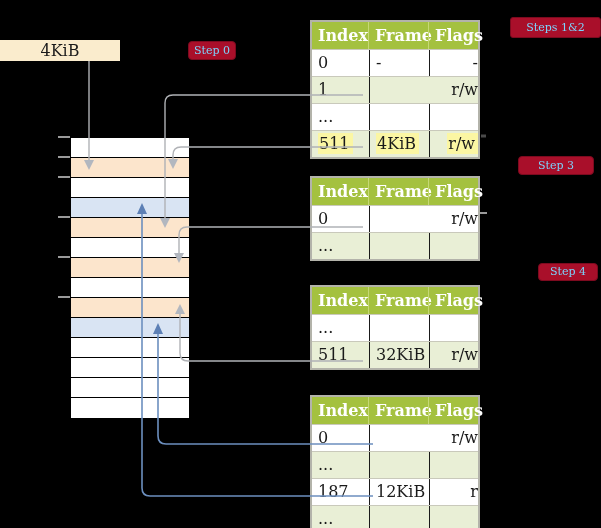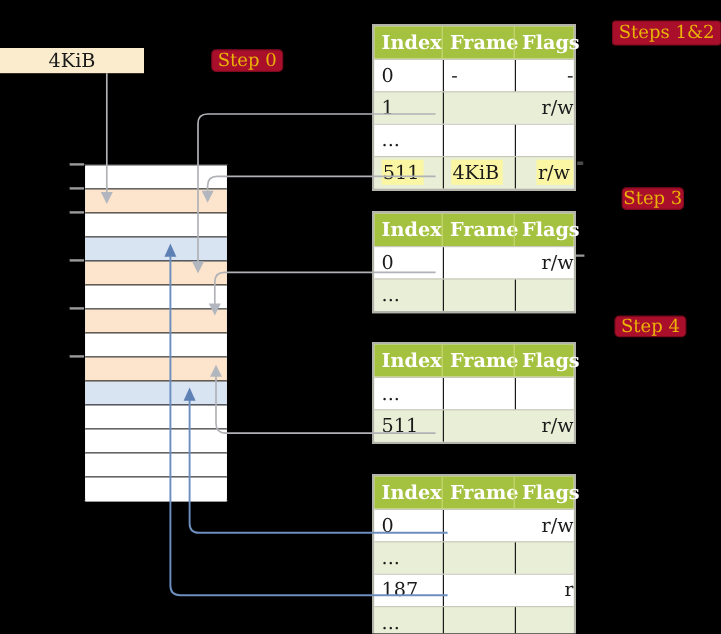--- a/index.html
+++ b/index.html
@@ -19,21 +19,21 @@
 
   
   .legendbox{
     left:0;top:40px;width:120px;height:21px;background:var(--cream);
     color:#1a1a1a;font-size:16px;line-height:21px;text-align:center;
   }
 
   
   .badge{
     background:var(--badge-red);border:1px solid var(--badge-border);
-    border-radius:4px;color:#eab308;font-size:15px;line-height:17px;
+    border-radius:4px;color:#7dd3fc;font-size:11px;line-height:17px;
     text-align:center;box-sizing:border-box;
   }
 
   
   .memcol{
     left:70px;top:137px;width:120px;height:280px;
     border:1px solid #000;box-sizing:border-box;background:#fff;
   }
   .mrow{height:20px;box-sizing:border-box;border-bottom:1px solid #000;}
   .mrow:last-child{border-bottom:none;}
@@ -75,24 +75,24 @@
   .stub-dark{stroke:#4a4a4a;stroke-width:3;}
   .stub-gray{stroke:#9a9a9a;stroke-width:2;}
 </style>
 </head>
 <body>
 
 <div id="canvas">
 
   <div class="abs legendbox">4KiB</div>
 
-  <div class="abs badge" style="left:176px;top:41px;width:60px;height:19px;">Step 0</div>
+  <div class="abs badge" style="left:188px;top:41px;width:48px;height:19px;">Step 0</div>
   <div class="abs badge" style="left:510px;top:17px;width:91px;height:21px;line-height:19px;border-radius:3px;">Steps 1&amp;2</div>
-  <div class="abs badge" style="left:518px;top:156px;width:52px;height:19px;">Step 3</div>
-  <div class="abs badge" style="left:512px;top:263px;width:60px;height:18px;line-height:16px;">Step 4</div>
+  <div class="abs badge" style="left:518px;top:156px;width:76px;height:19px;">Step 3</div>
+  <div class="abs badge" style="left:538px;top:263px;width:60px;height:18px;line-height:16px;">Step 4</div>
 
   <div class="abs memcol">
       <div class="mrow white"></div>
       <div class="mrow peach"></div>
       <div class="mrow white"></div>
       <div class="mrow blue"></div>
       <div class="mrow peach"></div>
       <div class="mrow white"></div>
       <div class="mrow peach"></div>
       <div class="mrow white"></div>
@@ -161,20 +161,21 @@
       <div class="th c-frame">Frame</div>
       <div class="th c-flags">Flags</div>
     </div>
     <div class="trow white">
       <div class="td c-index">...</div>
       <div class="td c-frame"></div>
       <div class="td c-flags"></div>
     </div>
     <div class="trow green">
       <div class="td c-index">511</div>
+      <div class="td c-frame">32KiB</div>
       <div class="td c-flags">r/w</div>
     </div>
   </div>
 
   <div class="ftable" style="top:395px;">
     <div class="thead">
       <div class="th c-index">Index</div>
       <div class="th c-frame">Frame</div>
       <div class="th c-flags">Flags</div>
     </div>
@@ -182,20 +183,21 @@
       <div class="td c-index">0</div>
       <div class="td c-flags">r/w</div>
     </div>
     <div class="trow green">
       <div class="td c-index">...</div>
       <div class="td c-frame"></div>
       <div class="td c-flags"></div>
     </div>
     <div class="trow white">
       <div class="td c-index">187</div>
+      <div class="td c-frame">12KiB</div>
       <div class="td c-flags">r</div>
     </div>
     <div class="trow green">
       <div class="td c-index">...</div>
       <div class="td c-frame"></div>
       <div class="td c-flags"></div>
     </div>
   </div>
 
   <svg id="arrows" width="601" height="528" viewBox="0 0 601 528">

